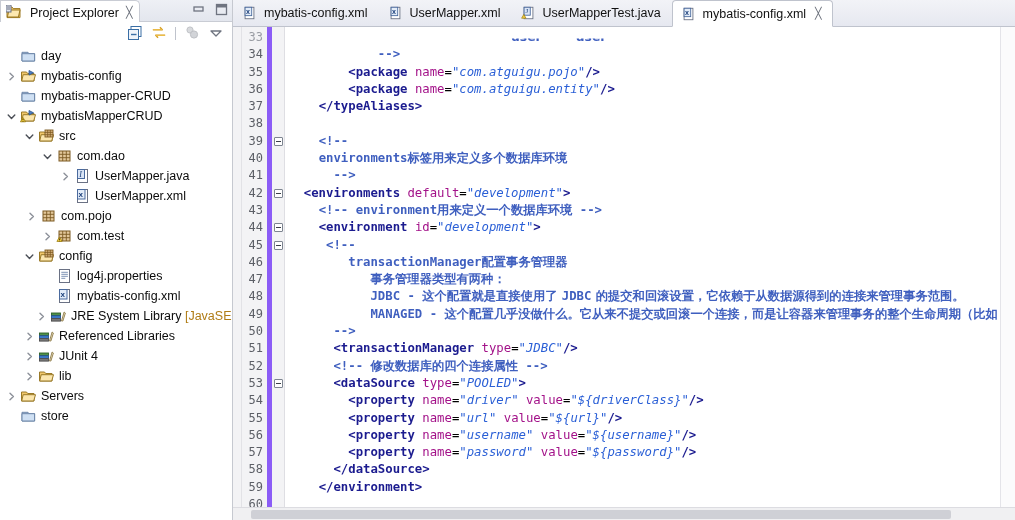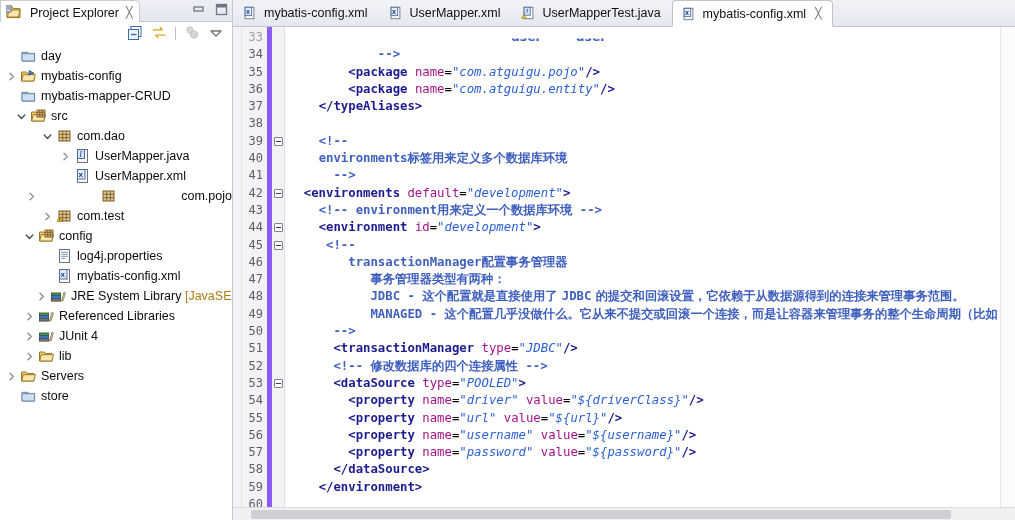--- a/index.html
+++ b/index.html
@@ -177,21 +177,38 @@
         <div class="row" style="padding-left: 6px;">
           <span class="arrow empty"></span>
           <span class="ico">
             <svg width="17" height="16" viewBox="0 0 17 16">
               <path d="M2 4.3h6l1 1.4h5.6v7.3H2z" fill="#bcd3ee" stroke="#6d86a8" stroke-width="1"></path>
               <path d="M2 5.7h12.6v7.3H2z" fill="#cfe0f3" stroke="#6d86a8" stroke-width="1"></path>
             </svg>
           </span>
           <span class="lbl">mybatis-mapper-CRUD</span>
         </div>
-        <div class="row" style="padding-left: 16px;">
+        <div class="row" style="padding-left: 6px;">
+          <span class="arrow">
+            <svg width="11" height="11" viewBox="0 0 11 11">
+              <path fill="none" stroke="#4b4f57" stroke-width="1.4" stroke-linecap="round" stroke-linejoin="round" d="M2.2 4l3.3 3.4L8.8 4"></path>
+            </svg>
+          </span>
+          <span class="ico">
+            <svg width="17" height="16" viewBox="0 0 17 16">
+              <path d="M1.5 4h5l1.2 1.5h6.3v7.5H1.5z" fill="#f1c76b" stroke="#9a7a28" stroke-width="1"></path>
+              <path d="M3.2 6.7h12.3l-1.8 6.3H1.7z" fill="#fbe6ae" stroke="#9a7a28" stroke-width="1"></path>
+              <path d="M9 2.5l4.5 2.3-4.5 2.3z" fill="#4f7fc4" stroke="#2f578f" stroke-width=".8"></path>
+              <path d="M3 9.5l2.6 4.3H.4z" fill="#f5d142" stroke="#9b7c10" stroke-width=".8"></path>
+              <path d="M3 11v1.3M3 13.1v.5" stroke="#4a3a00" stroke-width="1"></path>
+            </svg>
+          </span>
+          <span class="lbl">mybatisMapperCRUD</span>
+        </div>
+        <div class="row" style="padding-left: 24px;">
           <span class="arrow">
             <svg width="11" height="11" viewBox="0 0 11 11">
               <path fill="none" stroke="#4b4f57" stroke-width="1.4" stroke-linecap="round" stroke-linejoin="round" d="M2.2 4l3.3 3.4L8.8 4"></path>
             </svg>
           </span>
           <span class="ico">
             <svg width="17" height="16" viewBox="0 0 17 16">
               <path d="M1.5 4h5l1.2 1.5h6.3v7.5H1.5z" fill="#f1c76b" stroke="#9a7a28" stroke-width="1"></path>
               <path d="M3.2 6.7h12.3l-1.8 6.3H1.7z" fill="#fbe6ae" stroke="#9a7a28" stroke-width="1"></path>
               <rect x="7" y="2" width="8" height="7" fill="#d8b27a" stroke="#7c5a22" stroke-width=".9"></rect>
@@ -233,21 +250,21 @@
           <span class="arrow empty"></span>
           <span class="ico">
             <svg width="17" height="16" viewBox="0 0 17 16">
               <rect x="3.5" y="1.5" width="10" height="13" fill="#fff" stroke="#6a7184" stroke-width="1"></rect>
               <rect x="3.5" y="1.5" width="7.5" height="9.5" fill="#e3ecf8" stroke="#4a6a9e" stroke-width="1"></rect>
               <text x="4.6" y="9" font-size="8" fill="#1b3f7a" font-family="Liberation Sans, sans-serif" font-weight="bold">x</text>
             </svg>
           </span>
           <span class="lbl">UserMapper.xml</span>
         </div>
-        <div class="row" style="padding-left: 26px; justify-content: space-between;">
+        <div class="row" style="padding-left: 26px;">
           <span class="arrow">
             <svg width="11" height="11" viewBox="0 0 11 11">
               <path fill="none" stroke="#8c9099" stroke-width="1.4" stroke-linecap="round" stroke-linejoin="round" d="M4 2.2l3.4 3.3L4 8.8"></path>
             </svg>
           </span>
           <span class="ico">
             <svg width="17" height="16" viewBox="0 0 17 16">
               <rect x="3" y="3" width="11" height="10" fill="#e2c79a" stroke="#7c5a22" stroke-width="1"></rect>
               <path d="M3 6.3h11M3 9.7h11M6.7 3v10M10.3 3v10" stroke="#7c5a22" stroke-width=".9"></path>
             </svg>

